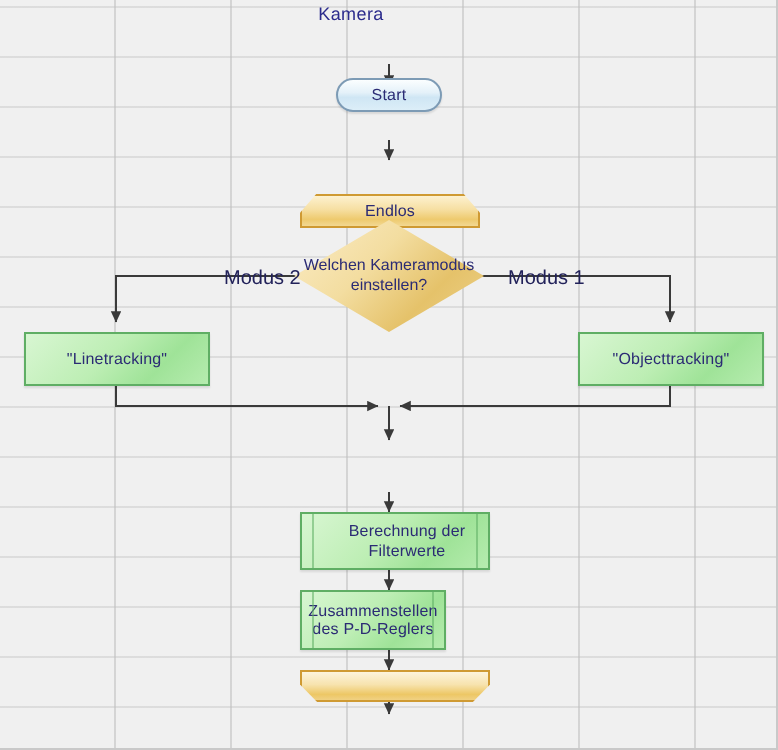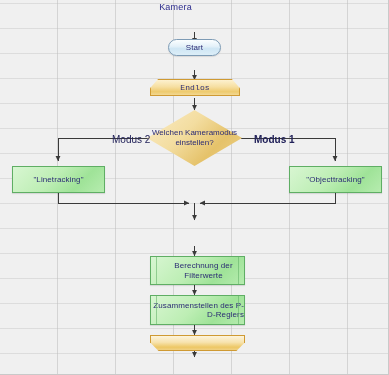--- a/index.html
+++ b/index.html
@@ -172,46 +172,46 @@
     </g>
   </svg>
 
   <div class="title" style="top:2px;">Kamera</div>
 
   <div class="node pill" style="left:168px; top:15px; width:53px; height:17px;">
     <span>Start</span>
   </div>
 
 
-  <div class="node loop-start" style="left:150px; top:79px; width:90px; height:17px;font-family:Liberation Mono, monospace;">
+  <div class="node loop-start" style="left:150px; top:97px; width:90px; height:17px;">
     <span>Endlos</span>
   </div>
 
   <div class="diamond-wrap" style="left:147px; top:110px; width:95px; height:56px;">
     <div class="diamond-shape"></div>
     <div class="diamond-text">Welchen Kameramodus einstellen?</div>
   </div>
 
   <div class="edge-label" style="left:112px; top:134px;">Modus 2</div>
-  <div class="edge-label" style="left:254px; top:134px;font-weight:bold;">Modus 1</div>
+  <div class="edge-label" style="left:254px; top:134px;">Modus 1</div>
 
   <div class="node proc" style="left:12px; top:166px; width:93px; height:27px;">
     <span>"Linetracking"</span>
   </div>
 
   <div class="node proc" style="left:289px; top:166px; width:93px; height:27px;">
     <span>"Objecttracking"</span>
   </div>
 
 
   <div class="node proc sub" style="left:150px; top:256px; width:95px; height:29px;padding-left:12px;">
     <span>Berechnung der Filterwerte</span>
   </div>
 
-  <div class="node proc sub" style="left:150px; top:295px; width:95px; height:30px;text-align:right;">
+  <div class="node proc sub" style="left:150px; top:295px; width:73px; height:30px;">
     <span>Zusammenstellen des P-D-Reglers</span>
   </div>
 
   <div class="node loop-end" style="left:150px; top:335px; width:95px; height:16px;">
     <span></span>
   </div>
 
   <div class="node pill" style="left:168px; top:357px; width:53px; height:17px;">
     <span>Modus</span>
   </div>

